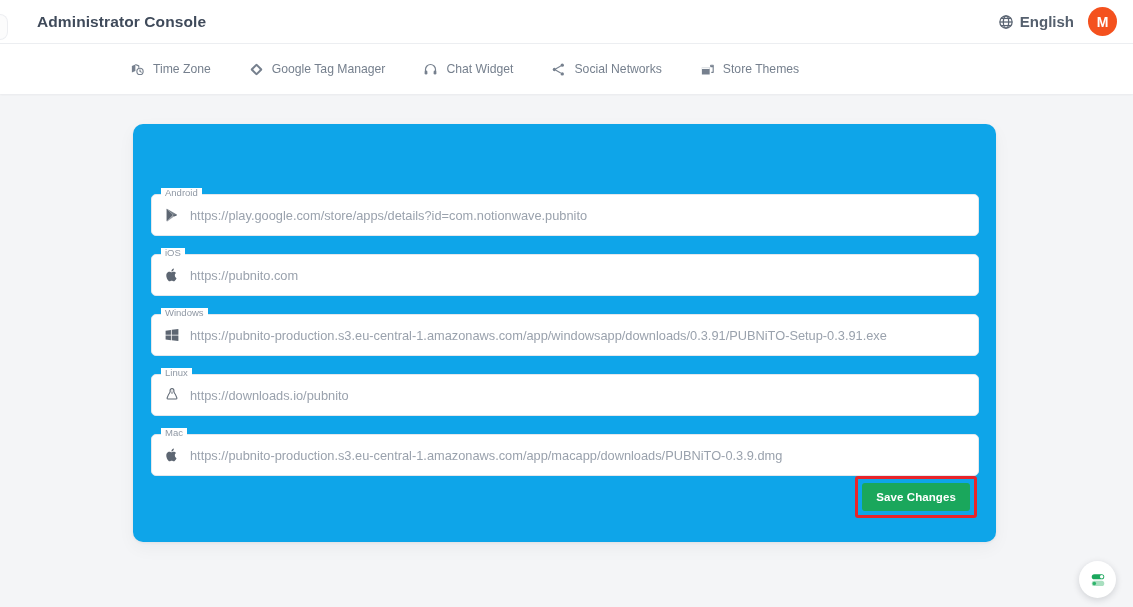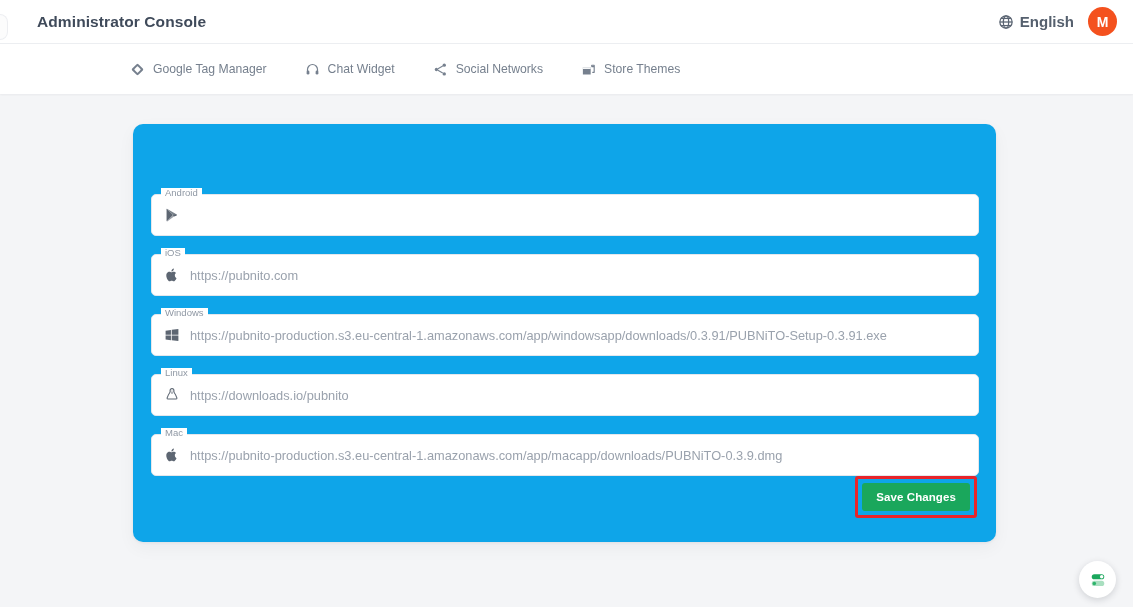--- a/index.html
+++ b/index.html
@@ -157,20 +157,31 @@
       <span class="lang-label">English</span>
     </div>
     <div class="avatar">
       <span>M</span>
     </div>
   </div>
 </div>
 
 <div class="tabbar">
 
+  <div class="tab">
+    <span>
+      <svg class="tab-icon" viewBox="0 0 24 24" fill="none" stroke="currentColor" stroke-width="1.8" stroke-linejoin="round">
+        <path d="M3 6.2 8.6 4v10.4L3 16.6z" fill="currentColor" stroke="none"></path>
+        <path d="M8.6 4 14 6.2v3.1"></path>
+        <circle cx="16" cy="15" r="5" fill="none"></circle>
+        <path d="M16 12.3V15l1.9 1.2" stroke-linecap="round"></path>
+      </svg>
+    </span>
+    <span>Time Zone</span>
+  </div>
 
   <div class="tab">
     <span>
       <svg class="tab-icon" viewBox="0 0 24 24" fill="none" stroke="currentColor" stroke-width="1.8" stroke-linejoin="round">
         <rect x="5" y="5" width="14" height="14" rx="2" transform="rotate(45 12 12)" fill="currentColor" stroke="none"></rect>
         <rect x="8.2" y="8.2" width="7.6" height="7.6" rx="1" transform="rotate(45 12 12)" fill="#ffffff" stroke="none"></rect>
       </svg>
     </span>
     <span>Google Tag Manager</span>
   </div>
@@ -220,20 +231,21 @@
     <div class="field">
       <span class="field-legend">Android</span>
       <span>
         <svg class="field-icon" viewBox="0 0 24 24">
           <path d="M4.3 2.6c-.3.25-.5.66-.5 1.2v16.4c0 .54.2.95.5 1.2l9.1-9.4z" fill="currentColor"></path>
           <path d="M4.3 2.6 18.6 11 14.9 14.1l-1.5-2.1z" fill="currentColor" opacity=".82"></path>
           <path d="M4.3 21.4 13.4 12l1.5 2.1L4.8 21.6z" fill="currentColor" opacity=".62"></path>
           <path d="M18.6 11c.9.55.9 1.45 0 2L14.9 14.1 13.4 12z" fill="currentColor"></path>
         </svg>
       </span>
+      <span class="field-value">https://play.google.com/store/apps/details?id=com.notionwave.pubnito</span>
     </div>
 
     <div class="field">
       <span class="field-legend">iOS</span>
       <span>
         <svg class="field-icon" viewBox="0 0 24 24" fill="currentColor">
           <path d="M16.2 12.6c0-2.4 1.9-3.5 2-3.6-1.1-1.6-2.8-1.8-3.4-1.9-1.5-.15-2.9.85-3.6.85s-1.9-.83-3.1-.81c-1.6.02-3.1.93-3.9 2.36-1.7 2.9-.43 7.2 1.2 9.55.8 1.15 1.75 2.45 3 2.4 1.2-.05 1.65-.78 3.1-.78s1.85.78 3.12.75c1.29-.02 2.1-1.18 2.89-2.34.91-1.34 1.28-2.63 1.3-2.7-.03-.01-2.5-.96-2.5-3.78z"></path>
           <path d="M13.9 5.3c.65-.79 1.09-1.89.97-2.98-.94.04-2.07.63-2.74 1.41-.6.7-1.13 1.82-.99 2.89 1.05.08 2.12-.53 2.76-1.32z"></path>
         </svg>
       </span>

